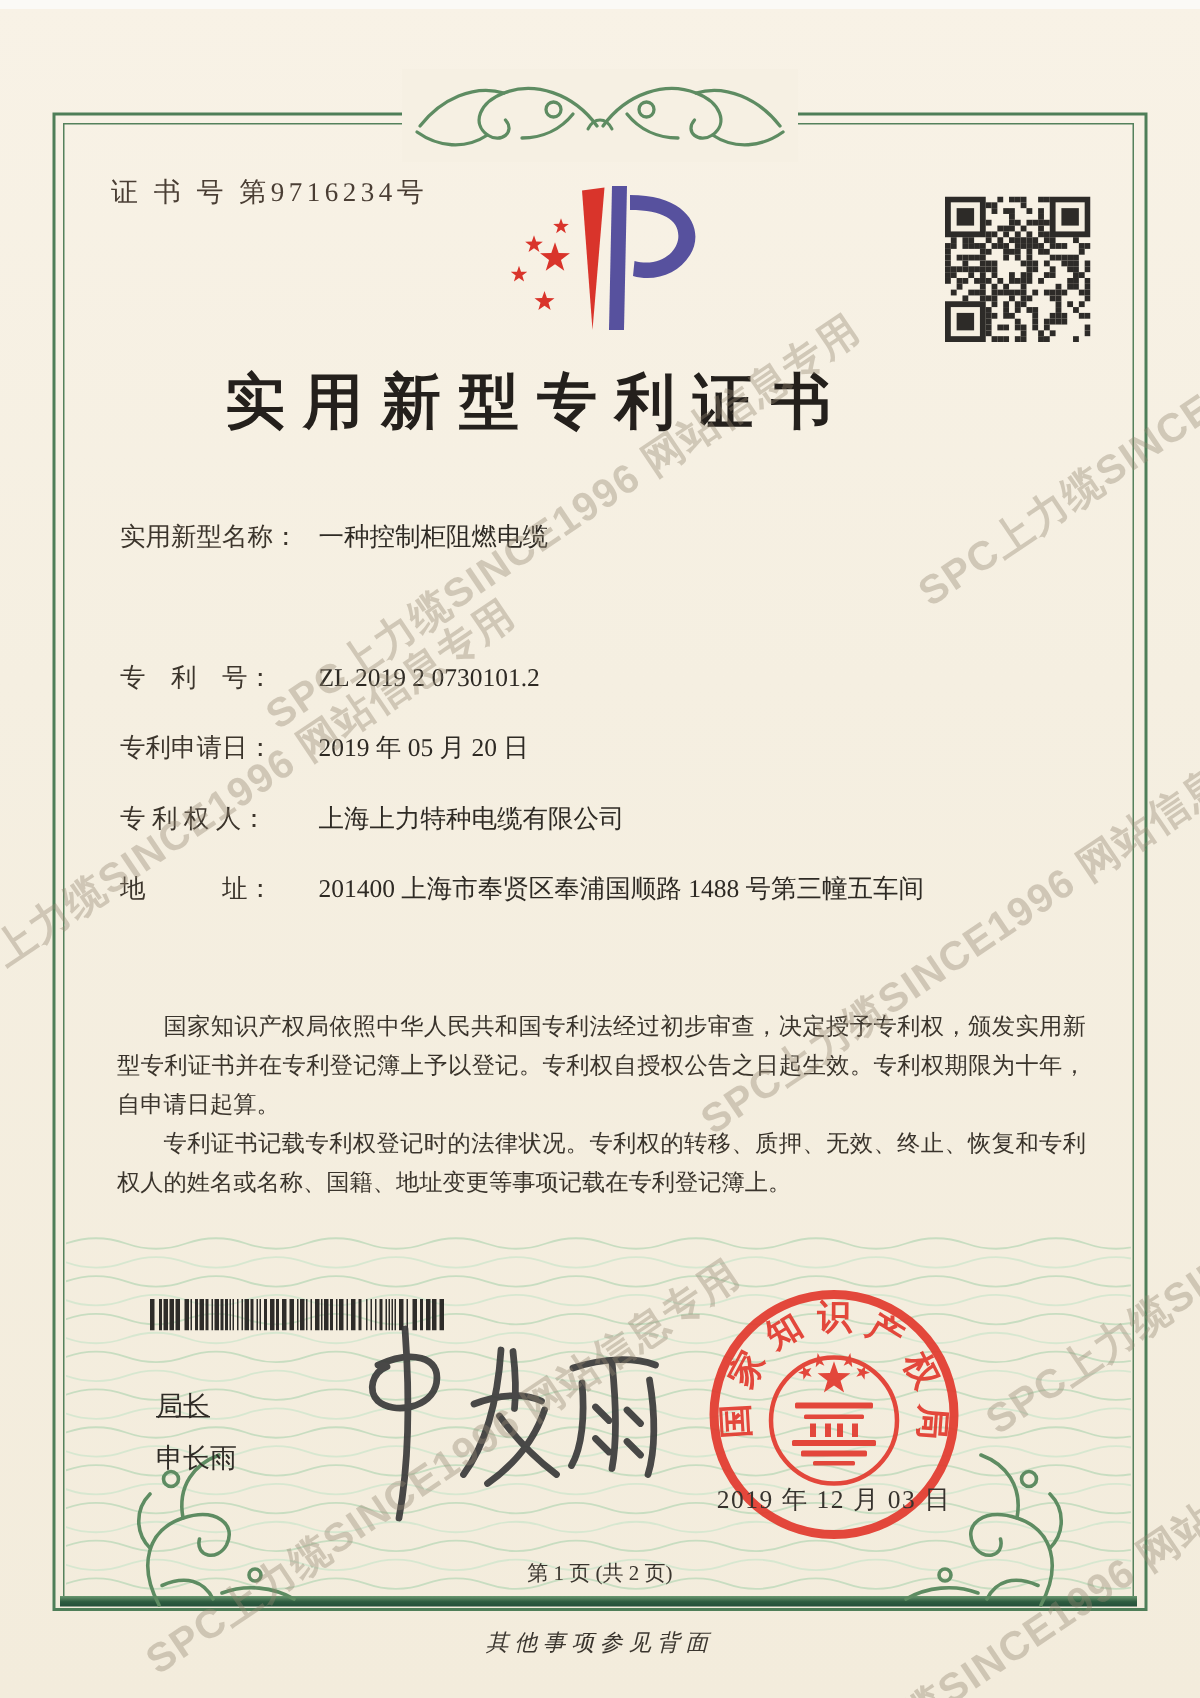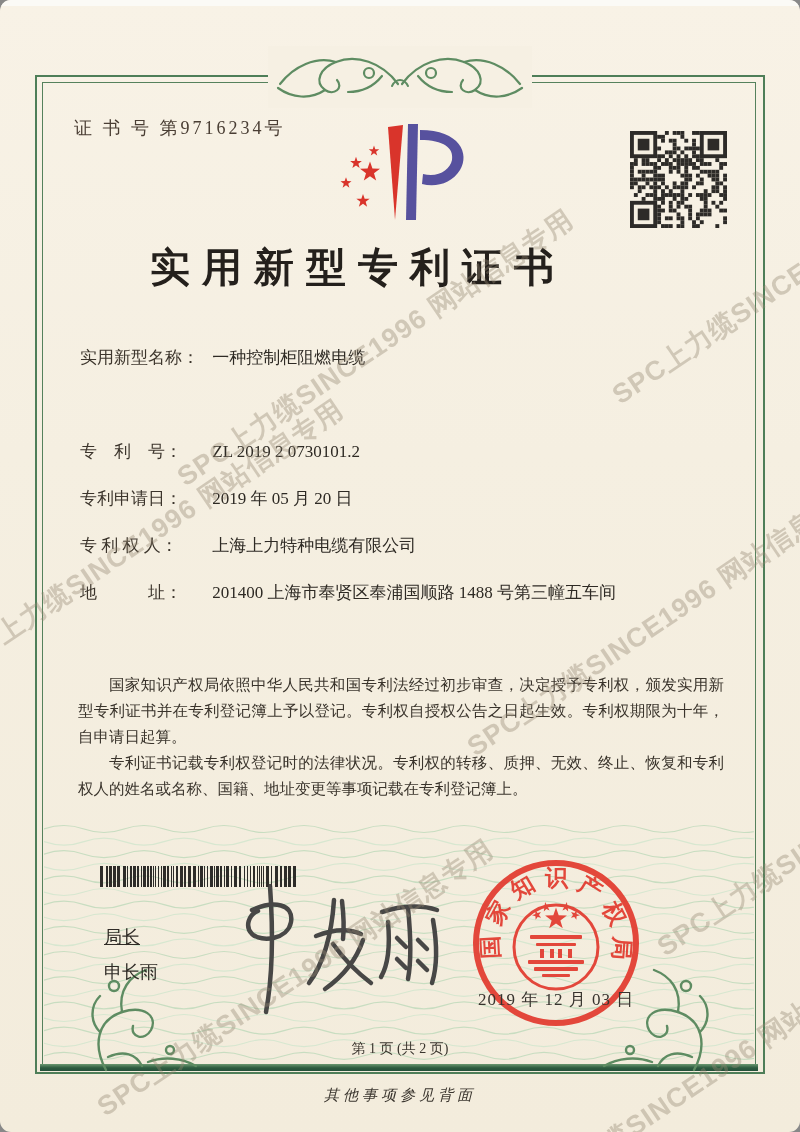--- a/index.html
+++ b/index.html
@@ -2,21 +2,20 @@
 <html><head>
 <meta charset="utf-8">
 <style>
   html,body{margin:0;padding:0;background:#888;}
   #page{
     position:relative;width:800px;height:1132px;margin:0 auto;
     background:linear-gradient(#f8f2e6 0%,#f5efe1 40%,#f3ecdc 100%);
     overflow:hidden;
     font-family:"Liberation Serif","DejaVu Serif",serif;
     color:#38332c;
-    border-radius:11px;
   }
   .abs{position:absolute;}
   
   #scan-edge{left:0;top:0;width:800px;height:6px;background:#fbfaf6;}
   
   #border-outer{left:35px;top:75px;width:726px;height:995px;border:2px solid #4e7e58;z-index:15;}
   #border-inner{left:42px;top:82px;width:712px;height:981px;border:1px solid #55815c;z-index:15;}
   #border-bottom-thick{left:40px;top:1064px;width:718px;height:7px;
     background:linear-gradient(#6a9870,#2e5c40 55%,#24503a);z-index:16;}
   

